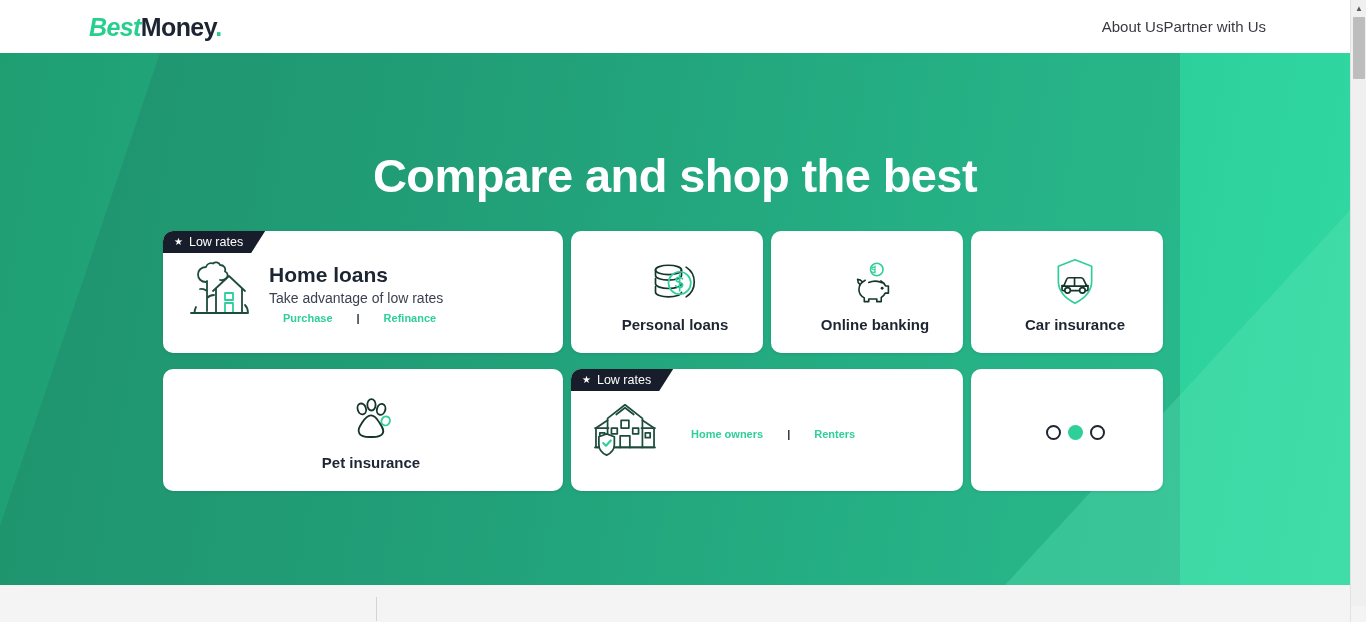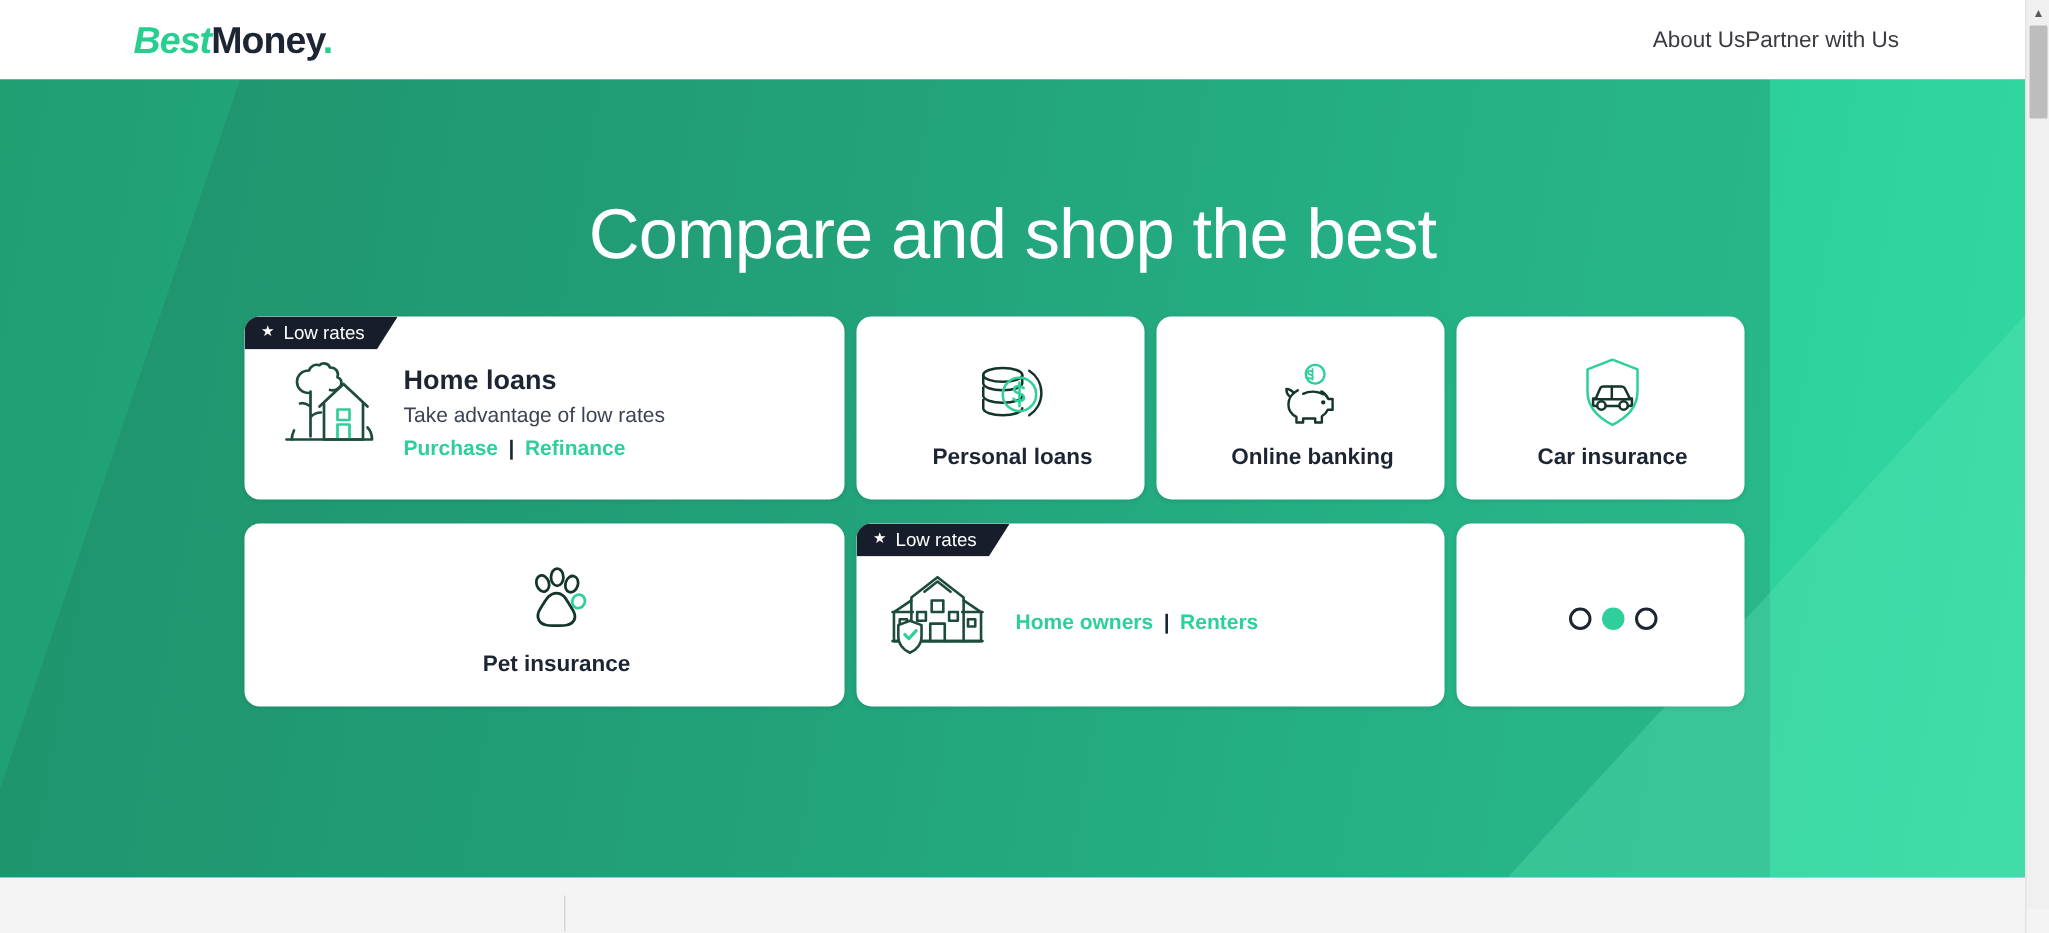--- a/index.html
+++ b/index.html
@@ -7,21 +7,21 @@
     width: 1366px; height: 622px;
     overflow: hidden;
     background: #f2f2f2;
     font-family: "Liberation Sans", sans-serif;
   }
   .page { position: relative; width: 1366px; height: 622px; background:#f2f2f2; }
 
   
   .viewport {
     position: absolute; left:0; top:0; width:1350px; height:622px;
-    overflow:hidden; background:#d946ef;
+    overflow:hidden; background:#8b5cf6;
   }
 
   
   .header {
     position:relative; height:53px; background:#ffffff;
     display:flex; align-items:center;
   }
   .logo {
     position:absolute; left:89px; top:15px;
     font-size:25px; font-weight:bold; letter-spacing:-0.6px;
@@ -50,23 +50,23 @@
   }
   .hero-shape-light {
     position:absolute; right:-60px; bottom:0; width:620px; height:440px;
     background:#62e7bb; opacity:0.30;
     clip-path: polygon(215px 440px, 620px 0, 620px 440px);
   }
 
   .hero-inner { position:relative; z-index:3; }
 
   .hero-title {
-    text-align:center; color:#ffffff; font-weight:normal;
+    text-align:center; color:#ffffff; font-weight:bold;
     font-size:47px; line-height:61px; letter-spacing:-0.6px;
-    padding-top:72px;
+    padding-top:92px;
   }
   .hero-title .l2 { display:block; }
 
   
   .grid {
     position:relative; width:1024px; margin:25px auto 0;
     display:grid;
     grid-template-columns: 400px 192px 192px 192px;
     grid-template-rows: 122px 122px;
     gap: 16px 8px;
@@ -92,28 +92,28 @@
   .badge .star { font-size:10px; line-height:10px; }
 
   
   .wide-body {
     display:flex; align-items:center; height:100%;
     padding:0 18px 0 22px; gap:18px;
   }
   .wide-icon { flex:0 0 auto; width:66px; height:62px; }
   .wide-text { padding-top:4px; }
   .card-title {
-    font-size:18px; font-weight:bold; color:#1d2533; line-height:22px;
+    font-size:21px; font-weight:bold; color:#1d2533; line-height:22px;
   }
   .card-sub {
     font-size:14px; color:#3c4252; line-height:21px; margin-top:2px;
   }
   .card-links {
-    margin-top:3px; font-size:14px; font-weight:bold; color:#2ecf9b;
-    display:flex; align-items:center; gap:7px;
+    margin-top:3px; font-size:11px; font-weight:bold; color:#2ecf9b;
+    display:flex; align-items:center; gap:24px;margin-left:14px;
   }
   .card-links .sep { color:#1d2533; font-weight:bold; }
   .card-links a { color:#2ecf9b; text-decoration:none; }
 
   
   .tile {
     display:flex; flex-direction:column; align-items:center;
     justify-content:center; height:100%; gap:8px; padding-top:4px;padding-left:16px;
   }
   .tile-icon { width:56px; height:52px; display:flex; align-items:center; justify-content:center;}

